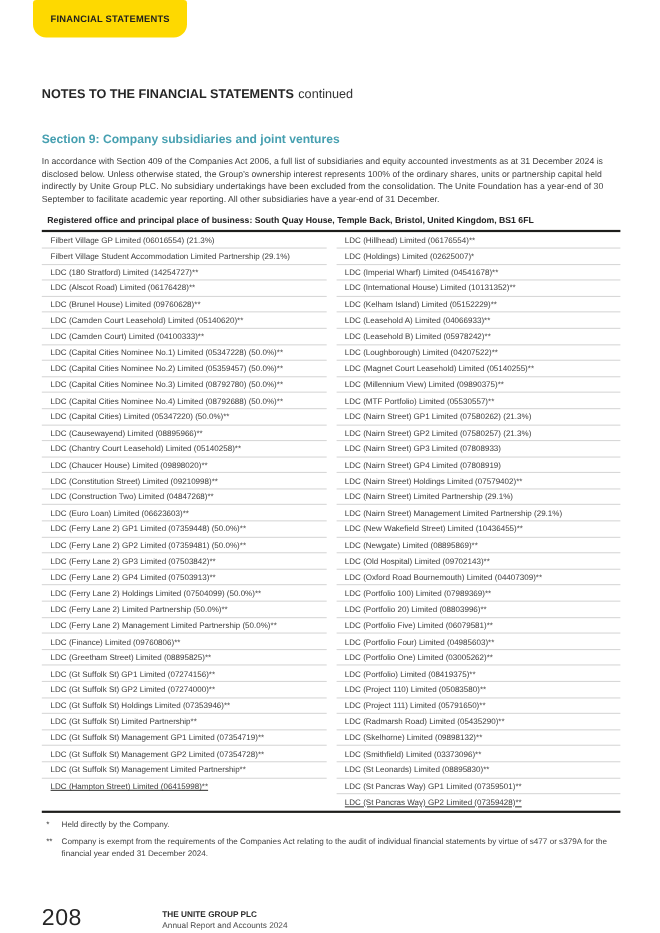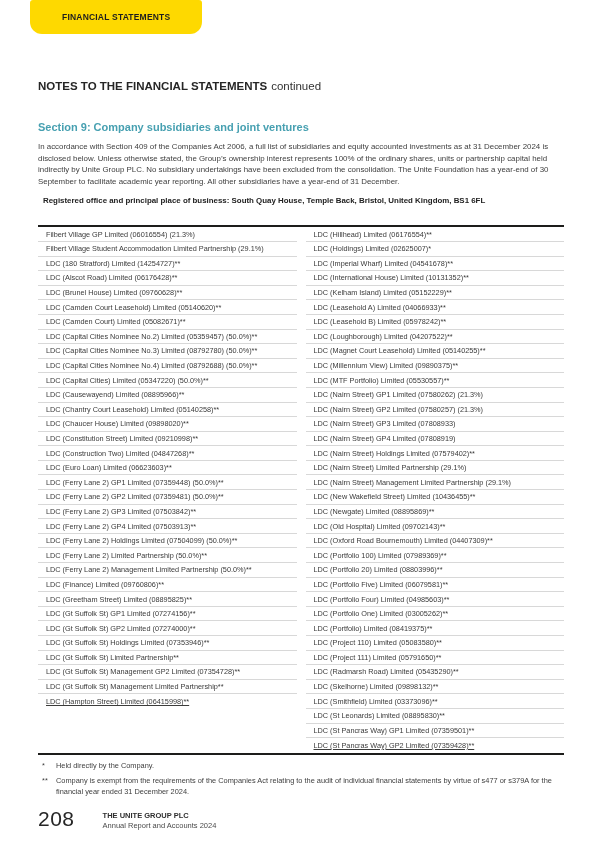--- a/index.html
+++ b/index.html
@@ -19,21 +19,21 @@
     color:var(--text);
     position:relative;
     overflow:hidden;
   }
   .badge{
     position:absolute;left:30px;top:0;
     height:34px;
     background:var(--brand-yellow);
     border-radius:3px 3px 12px 12px;
     display:flex;align-items:center;
-    padding:0 32px;
+    padding:0 16px;
   }
   .badge span{
     font-size:8.5px;font-weight:bold;letter-spacing:.2px;color:#1e1e1e;
   }
   .content{
     padding:80px 36px 0 38px;
   }
   .page-title{
     font-size:11.5px;color:#262626;margin-bottom:29px;
   }
@@ -42,21 +42,21 @@
   .section-heading{
     font-size:11px;font-weight:bold;color:var(--section-teal);
     margin-bottom:8px;
   }
   .intro{
     font-size:7.9px;line-height:11.6px;color:#404040;
     width:527px;margin-bottom:5px;
   }
   .table-header{
     font-size:7.9px;font-weight:bold;color:#222;
-    padding:4px 0 20px 5px;
+    padding:4px 0 4px 5px;
   }
   .table-wrap{
     border-top:2px solid var(--rule-dark);
     border-bottom:2px solid var(--rule-dark);
     display:flex;gap:9px;
   }
   .col{flex:1 1 0;min-width:0;}
   .row{
     height:14.6px;
     display:flex;align-items:center;
@@ -75,22 +75,22 @@
     margin-top:5px;
     padding-left:4px;
   }
   .footnote .marker{
     flex:0 0 14px;text-align:left;
   }
   .footnote .fn-text{
     flex:1;max-width:510px;
   }
   .footer{
-    position:absolute;left:38px;bottom:18px;
-    display:flex;align-items:center;
+    position:absolute;left:38px;bottom:2px;
+    display:flex;align-items:center;gap:45px;
   }
   .page-number{
     font-size:21px;color:#262626;letter-spacing:.5px;
     line-height:22px;
   }
   .footer-meta{margin-left:28px;padding-top:3px;}
   .footer-company{font-size:7.5px;font-weight:bold;color:#2e2e2e;line-height:9.5px;}
   .footer-report{font-size:7.5px;color:#4a4a4a;line-height:9.5px;}
 </style>
 </head>
@@ -134,23 +134,26 @@
 
         <div class="row">
           <span>LDC (Brunel House) Limited (09760628)**</span>
         </div>
 
         <div class="row">
           <span>LDC (Camden Court Leasehold) Limited (05140620)**</span>
         </div>
 
         <div class="row">
-          <span>LDC (Camden Court) Limited (05082671)**</span>
-        </div>
-
+          <span>LDC (Camden Court) Limited (04100333)**</span>
+        </div>
+
+        <div class="row">
+          <span>LDC (Capital Cities Nominee No.1) Limited (05347228) (50.0%)**</span>
+        </div>
 
         <div class="row">
           <span>LDC (Capital Cities Nominee No.2) Limited (05359457) (50.0%)**</span>
         </div>
 
         <div class="row">
           <span>LDC (Capital Cities Nominee No.3) Limited (08792780) (50.0%)**</span>
         </div>
 
         <div class="row">
@@ -230,20 +233,23 @@
         </div>
 
         <div class="row">
           <span>LDC (Gt Suffolk St) Holdings Limited (07353946)**</span>
         </div>
 
         <div class="row">
           <span>LDC (Gt Suffolk St) Limited Partnership**</span>
         </div>
 
+        <div class="row">
+          <span>LDC (Gt Suffolk St) Management GP1 Limited (07354719)**</span>
+        </div>
 
         <div class="row">
           <span>LDC (Gt Suffolk St) Management GP2 Limited (07354728)**</span>
         </div>
 
         <div class="row">
           <span>LDC (Gt Suffolk St) Management Limited Partnership**</span>
         </div>
 
         <div class="row">

